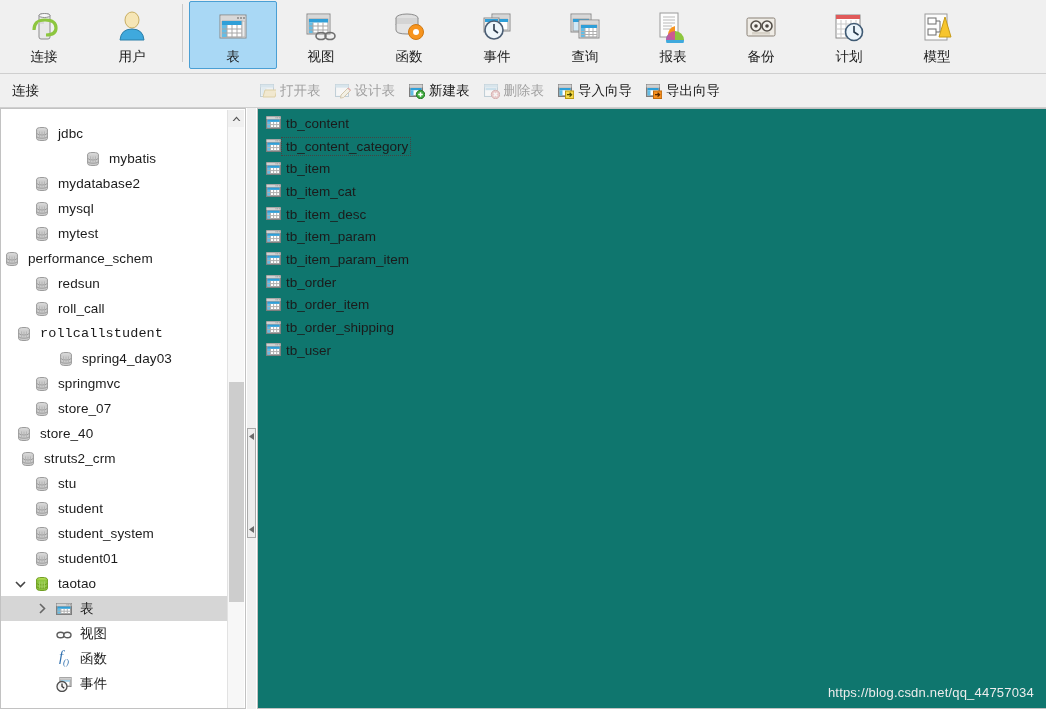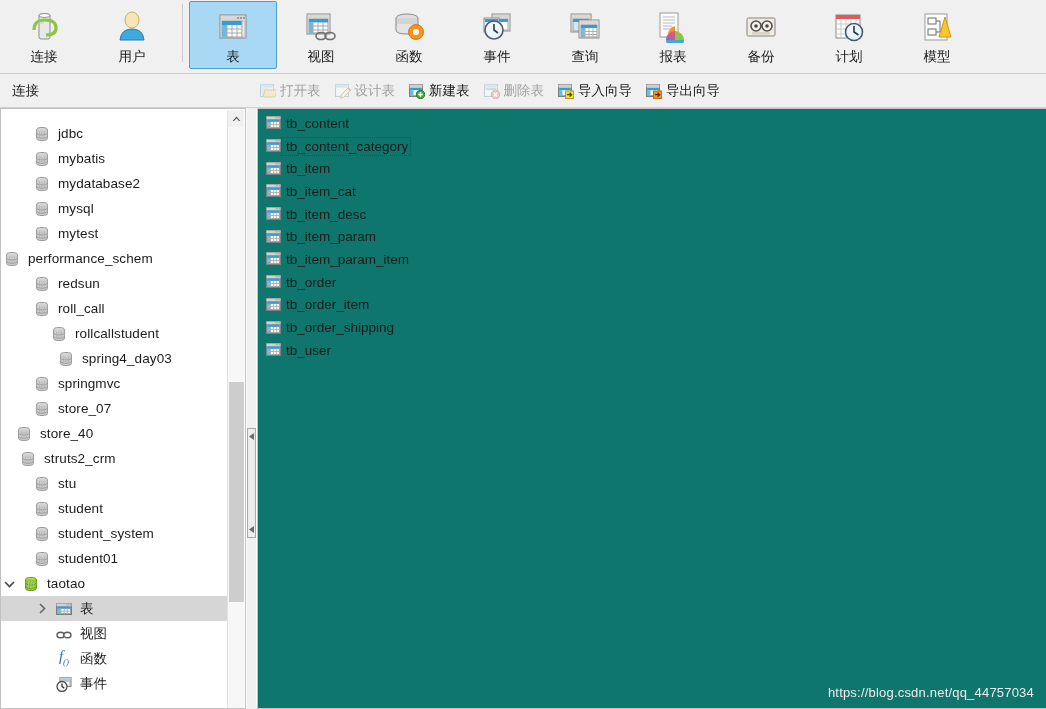--- a/index.html
+++ b/index.html
@@ -347,21 +347,21 @@
             <span class="ticon-wrap">
               <svg width="16" height="16" viewBox="0 0 16 16">
                 <ellipse cx="8" cy="3.6" rx="5.4" ry="2.1" fill="#dadada" stroke="#9a9a9a"></ellipse>
                 <path d="M2.6 3.6 v8.8 q0 2.1 5.4 2.1 q5.4 0 5.4 -2.1 V3.6" fill="#cfcfcf" stroke="#9a9a9a"></path>
                 <path d="M2.6 7 q0 2 5.4 2 q5.4 0 5.4 -2 M2.6 10.3 q0 2 5.4 2 q5.4 0 5.4 -2" fill="none" stroke="#9a9a9a"></path>
                 <path d="M5.6 5.4 v7 M8 5.6 v7 M10.4 5.4 v7" stroke="#b3b3b3"></path>
               </svg>
             </span>
             <span class="tlabel">jdbc</span>
           </div>
-          <div class="titem" style="padding-left: 30px;">
+          <div class="titem" style="padding-left: 42px; margin-left: 39px;">
             <span class="chev" style="margin-left: -22px;"></span>
             <span class="ticon-wrap">
               <svg width="16" height="16" viewBox="0 0 16 16">
                 <ellipse cx="8" cy="3.6" rx="5.4" ry="2.1" fill="#dadada" stroke="#9a9a9a"></ellipse>
                 <path d="M2.6 3.6 v8.8 q0 2.1 5.4 2.1 q5.4 0 5.4 -2.1 V3.6" fill="#cfcfcf" stroke="#9a9a9a"></path>
                 <path d="M2.6 7 q0 2 5.4 2 q5.4 0 5.4 -2 M2.6 10.3 q0 2 5.4 2 q5.4 0 5.4 -2" fill="none" stroke="#9a9a9a"></path>
                 <path d="M5.6 5.4 v7 M8 5.6 v7 M10.4 5.4 v7" stroke="#b3b3b3"></path>
               </svg>
             </span>
             <span class="tlabel">mybatis</span>
@@ -431,21 +431,21 @@
             <span class="ticon-wrap">
               <svg width="16" height="16" viewBox="0 0 16 16">
                 <ellipse cx="8" cy="3.6" rx="5.4" ry="2.1" fill="#dadada" stroke="#9a9a9a"></ellipse>
                 <path d="M2.6 3.6 v8.8 q0 2.1 5.4 2.1 q5.4 0 5.4 -2.1 V3.6" fill="#cfcfcf" stroke="#9a9a9a"></path>
                 <path d="M2.6 7 q0 2 5.4 2 q5.4 0 5.4 -2 M2.6 10.3 q0 2 5.4 2 q5.4 0 5.4 -2" fill="none" stroke="#9a9a9a"></path>
                 <path d="M5.6 5.4 v7 M8 5.6 v7 M10.4 5.4 v7" stroke="#b3b3b3"></path>
               </svg>
             </span>
             <span class="tlabel">roll_call</span>
           </div>
-          <div class="titem" style="padding-left: 47px;">
+          <div class="titem" style="padding-left: 12px; font-family: Liberation Mono, monospace;">
             <span class="chev" style="margin-left: -22px;"></span>
             <span class="ticon-wrap">
               <svg width="16" height="16" viewBox="0 0 16 16">
                 <ellipse cx="8" cy="3.6" rx="5.4" ry="2.1" fill="#dadada" stroke="#9a9a9a"></ellipse>
                 <path d="M2.6 3.6 v8.8 q0 2.1 5.4 2.1 q5.4 0 5.4 -2.1 V3.6" fill="#cfcfcf" stroke="#9a9a9a"></path>
                 <path d="M2.6 7 q0 2 5.4 2 q5.4 0 5.4 -2 M2.6 10.3 q0 2 5.4 2 q5.4 0 5.4 -2" fill="none" stroke="#9a9a9a"></path>
                 <path d="M5.6 5.4 v7 M8 5.6 v7 M10.4 5.4 v7" stroke="#b3b3b3"></path>
               </svg>
             </span>
             <span class="tlabel">rollcallstudent</span>
@@ -551,21 +551,21 @@
             <span class="ticon-wrap">
               <svg width="16" height="16" viewBox="0 0 16 16">
                 <ellipse cx="8" cy="3.6" rx="5.4" ry="2.1" fill="#dadada" stroke="#9a9a9a"></ellipse>
                 <path d="M2.6 3.6 v8.8 q0 2.1 5.4 2.1 q5.4 0 5.4 -2.1 V3.6" fill="#cfcfcf" stroke="#9a9a9a"></path>
                 <path d="M2.6 7 q0 2 5.4 2 q5.4 0 5.4 -2 M2.6 10.3 q0 2 5.4 2 q5.4 0 5.4 -2" fill="none" stroke="#9a9a9a"></path>
                 <path d="M5.6 5.4 v7 M8 5.6 v7 M10.4 5.4 v7" stroke="#b3b3b3"></path>
               </svg>
             </span>
             <span class="tlabel">student01</span>
           </div>
-          <div class="titem" style="padding-left: 19px;">
+          <div class="titem" style="padding-left: 30px;">
             <span class="chev" style="margin-left: -22px;">
               <svg width="11" height="8" viewBox="0 0 11 8">
                 <path d="M1 2 L5.5 6.5 L10 2" fill="none" stroke="#444" stroke-width="1.6"></path>
               </svg>
             </span>
             <span class="ticon-wrap">
               <svg width="16" height="16" viewBox="0 0 16 16">
                 <ellipse cx="8" cy="3.6" rx="5.4" ry="2.1" fill="#b6de53" stroke="#6d9c1f"></ellipse>
                 <path d="M2.6 3.6 v8.8 q0 2.1 5.4 2.1 q5.4 0 5.4 -2.1 V3.6" fill="#8dc63f" stroke="#6d9c1f"></path>
                 <path d="M2.6 7 q0 2 5.4 2 q5.4 0 5.4 -2 M2.6 10.3 q0 2 5.4 2 q5.4 0 5.4 -2" fill="none" stroke="#6d9c1f"></path>

